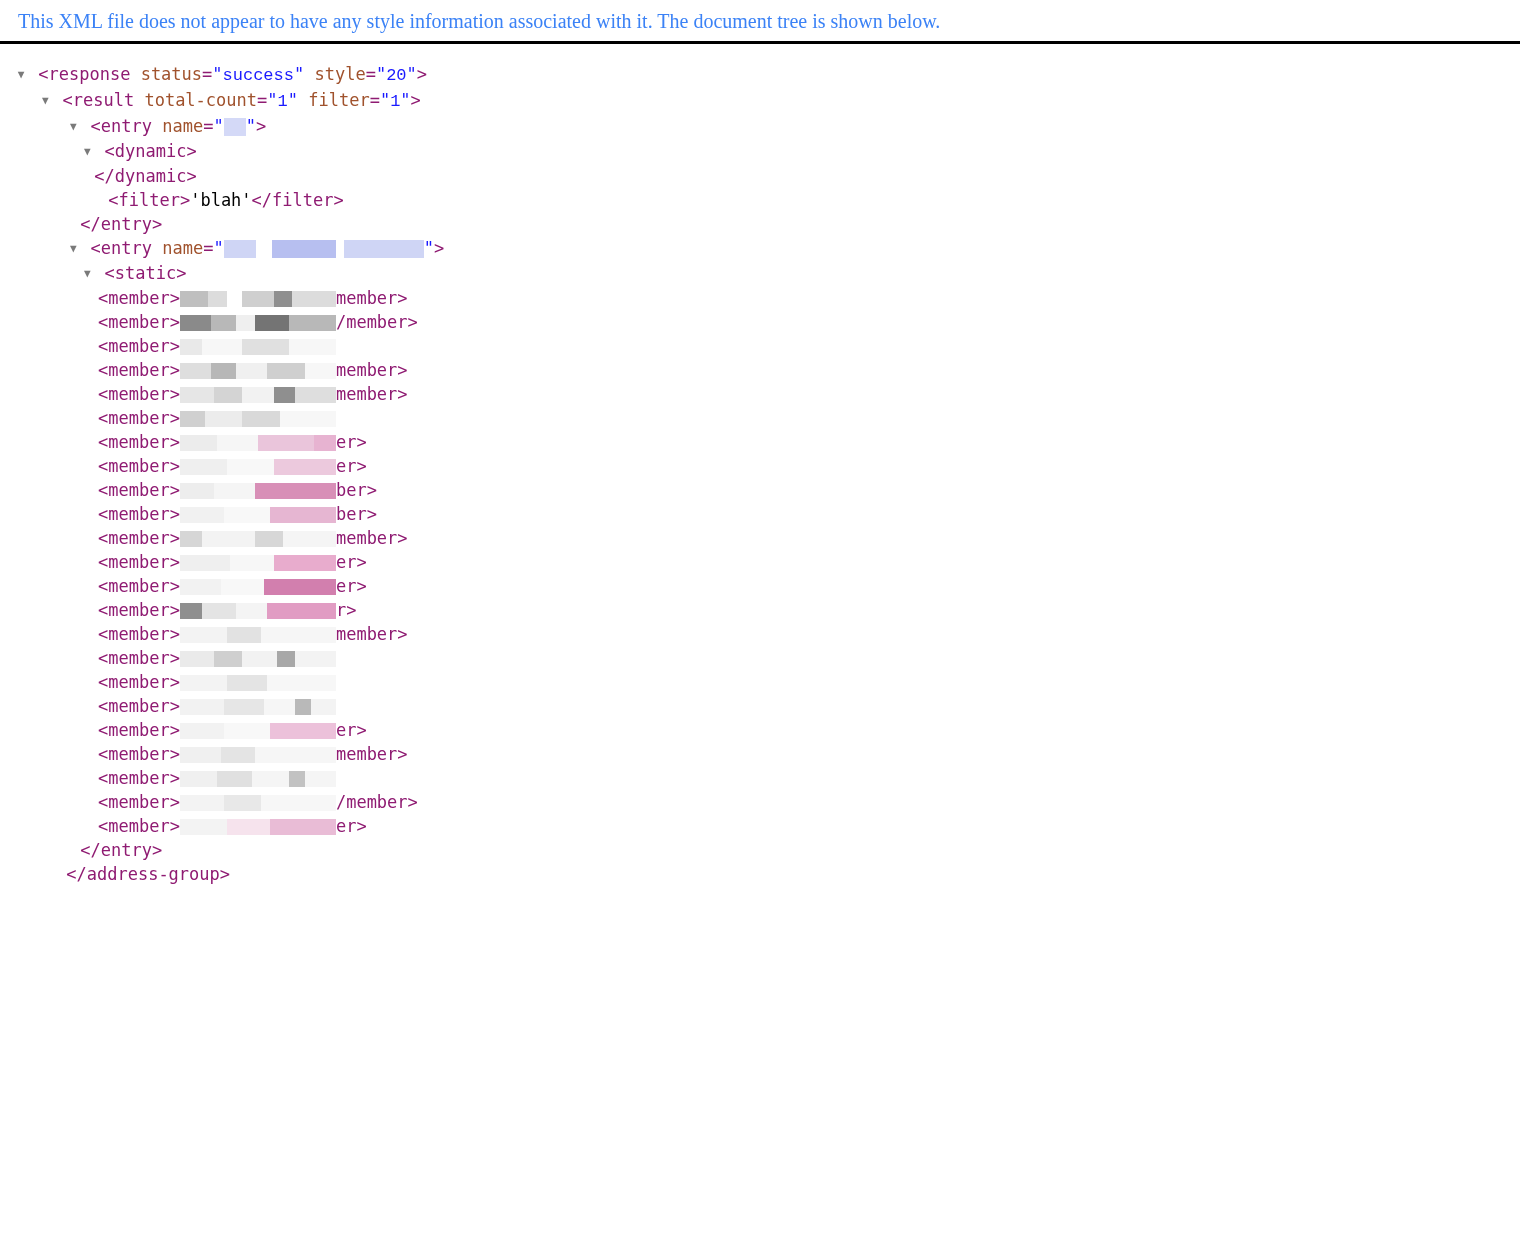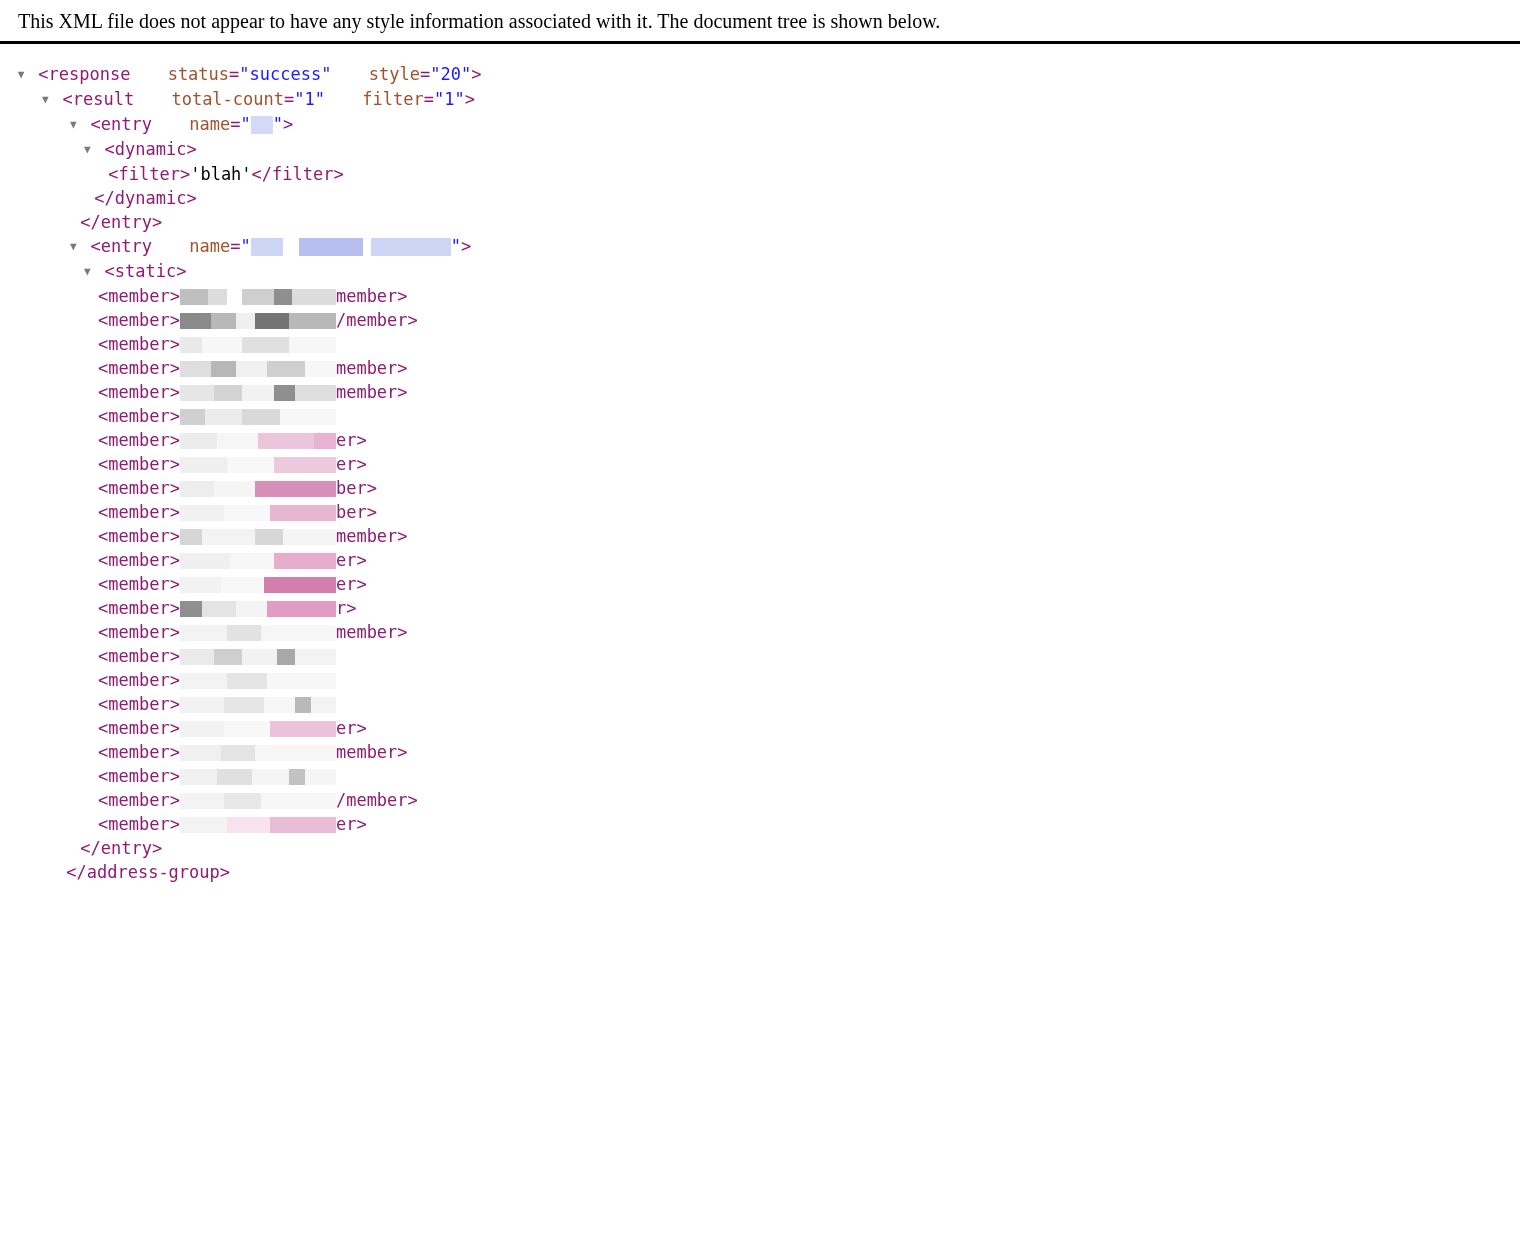--- a/index.html
+++ b/index.html
@@ -7,42 +7,42 @@
     padding: 0;
     background: #fff;
     font-family: "Menlo", "Consolas", "DejaVu Sans Mono", monospace;
     font-size: 17px;
     color: #000;
   }
   .notice-wrap {
     padding: 10px 18px 8px 18px;
     font-family: Georgia, "Times New Roman", serif;
     font-size: 20px;
-    color: #000000;
+    color: #3b82f6;
     border-bottom: 3px solid #000;
   }
   .tree {
     padding: 18px 0 0 14px;
     line-height: 24px;
     white-space: nowrap;
   }
   .row { display: block; }
   .toggle {
     display: inline-block;
     width: 14px;
     text-align: center;
     color: #7a7a7a;
     font-size: 11px;
     vertical-align: middle;
     user-select: none;
   }
   .pad { display:inline-block; width:14px; }
   .t  { color: #8f1b72; }   
-  .an { color: #a0522d; margin-left: 27px; }   
-  .av { color: #1a1aff; }   
+  .an { color: #a0522d; }   
+  .av { color: #1a1aff; font-family: Liberation Mono, monospace; }   
   .q  { color: #1a1aff; }
   .txt{ color: #000; }
   .sel {
     background: #d4d9f7;
     padding: 0 4px;
     display:inline-block;
     min-width: 14px;
     height: 18px;
     vertical-align: middle;
   }
@@ -123,27 +123,27 @@
     <span class="an">name</span><span class="t">=</span><span class="q">"</span><span class="sel"></span><span class="q">"</span><span class="t">&gt;</span>
   </span>
 
   <span class="row">
     <span class="pad"></span><span class="pad"></span><span class="pad"></span><span class="pad"></span>
     <span class="toggle">▼</span>
     <span class="t">&lt;</span><span class="t">dynamic</span><span class="t">&gt;</span>
   </span>
 
   <span class="row">
+    <span class="pad"></span><span class="pad"></span><span class="pad"></span><span class="pad"></span><span class="pad"></span>
+    <span class="t">&lt;/</span><span class="t">dynamic</span><span class="t">&gt;</span>
+  </span>
+
+  <span class="row">
     <span class="pad"></span><span class="pad"></span><span class="pad"></span><span class="pad"></span><span class="pad"></span><span class="pad"></span>
     <span class="t">&lt;</span><span class="t">filter</span><span class="t">&gt;</span><span class="txt">'blah'</span><span class="t">&lt;/</span><span class="t">filter</span><span class="t">&gt;</span>
-  </span>
-
-  <span class="row">
-    <span class="pad"></span><span class="pad"></span><span class="pad"></span><span class="pad"></span><span class="pad"></span>
-    <span class="t">&lt;/</span><span class="t">dynamic</span><span class="t">&gt;</span>
   </span>
 
   <span class="row">
     <span class="pad"></span><span class="pad"></span><span class="pad"></span><span class="pad"></span>
     <span class="t">&lt;/</span><span class="t">entry</span><span class="t">&gt;</span>
   </span>
 
   <span class="row">
     <span class="pad"></span><span class="pad"></span><span class="pad"></span>
     <span class="toggle">▼</span>

